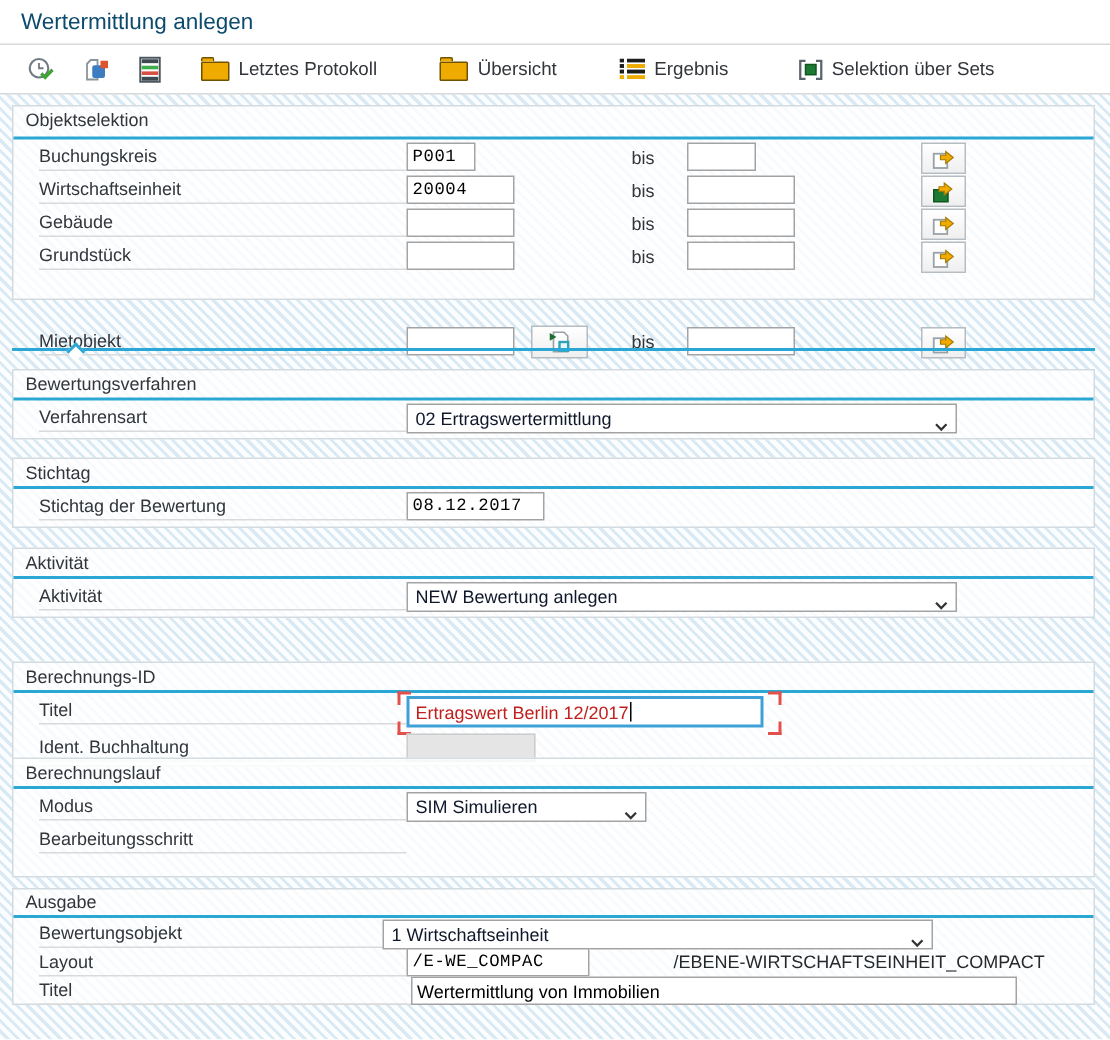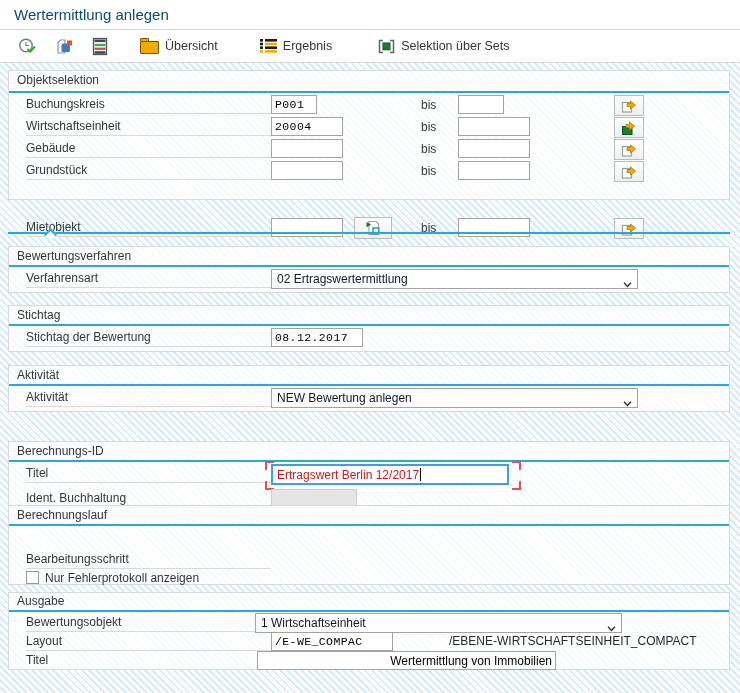--- a/index.html
+++ b/index.html
@@ -88,20 +88,24 @@
       <span class="icon">
         <svg width="16" height="19" viewBox="0 0 16 19">
           <rect x="1.5" y="1.5" width="13" height="16" fill="#fff" stroke="#4c565e" stroke-width="1.3"></rect>
           <rect x="2.5" y="2.5" width="11" height="2.6" fill="#3e4a52"></rect>
           <rect x="2.5" y="6.8" width="11" height="2.4" fill="#3fae49"></rect>
           <rect x="2.5" y="10.6" width="11" height="2.4" fill="#d94f43"></rect>
           <rect x="2.5" y="14.2" width="11" height="2.6" fill="#3e4a52"></rect>
         </svg>
       </span>
     </button>
+    <button class="tbtn lbl" style="margin-left:8px;">
+      <span class="icon folder"></span>
+      <span>Letztes Protokoll</span>
+    </button>
     <button class="tbtn lbl" style="margin-left:14px;">
       <span class="icon folder"></span>
       <span>Übersicht</span>
     </button>
     <button class="tbtn lbl" style="margin-left:14px;">
       <span class="icon">
         <svg width="17" height="14" viewBox="0 0 17 14">
           <rect x="0" y="0" width="3" height="2.6" fill="#1d1d1d"></rect>
             <rect x="5" y="0" width="12" height="2.6" fill="#1d1d1d"></rect>
           <rect x="0" y="3.7" width="3" height="2.6" fill="#1d1d1d"></rect>
@@ -275,26 +279,33 @@
     </div>
     <div class="row" style="top:47px;">
       <span class="lblcell">Ident. Buchhaltung</span>
       <input class="inp disabled" style="left: 262px; width: 86px;" disabled="" value="">
     </div>
   </div>
 
   <div class="panel" style="top:505px;height:80px;">
     <div class="ptitle">Berechnungslauf</div>
     <div class="prule" style="top:18px;"></div>
+    <div class="row" style="top:22px;">
+      <span class="lblcell">Modus</span>
+      <div class="combo" style="left:262px;width:160px;">
+        <span>SIM Simulieren</span>
+        <span class="chev">
+          <svg width="9" height="6" viewBox="0 0 9 6">
+              <path d="M1 0.8 L4.5 4.4 L8 0.8" stroke="#333" stroke-width="1.5" fill="none"></path>
+            </svg>
+        </span>
+      </div>
+    </div>
     <div class="row" style="top:44px;">
       <span class="lblcell">Bearbeitungsschritt</span>
-    </div>
-    <div class="row" style="top:64px;">
-      <span class="checkbox"></span>
-      <span class="cblabel">Nur Fehlerprotokoll anzeigen</span>
     </div>
   </div>
 
   <div class="panel" style="top:592px;height:78px;">
     <div class="ptitle" style="top:1px;">Ausgabe</div>
     <div class="prule" style="top:17px;"></div>
     <div class="row" style="top:20px;">
       <span class="lblcell">Bewertungsobjekt</span>
       <div class="combo" style="left:246px;width:367px;">
         <span>1 Wirtschaftseinheit</span>
@@ -305,17 +316,17 @@
         </span>
       </div>
     </div>
     <div class="row" style="top:39px;">
       <span class="lblcell">Layout</span>
       <input class="inp mono" style="left: 262px; width: 122px;" value="/E-WE_COMPAC">
       <span class="suffix">/EBENE-WIRTSCHAFTSEINHEIT_COMPACT</span>
     </div>
     <div class="row" style="top:58px;">
       <span class="lblcell">Titel</span>
-      <input class="inp" style="left: 248px; width: 299px; text-align: right;" value="Wertermittlung von Immobilien">
+      <input class="inp" style="left: 265px; width: 404px;" value="Wertermittlung von Immobilien">
     </div>
   </div>
 
 </div>
 
 </body></html>

